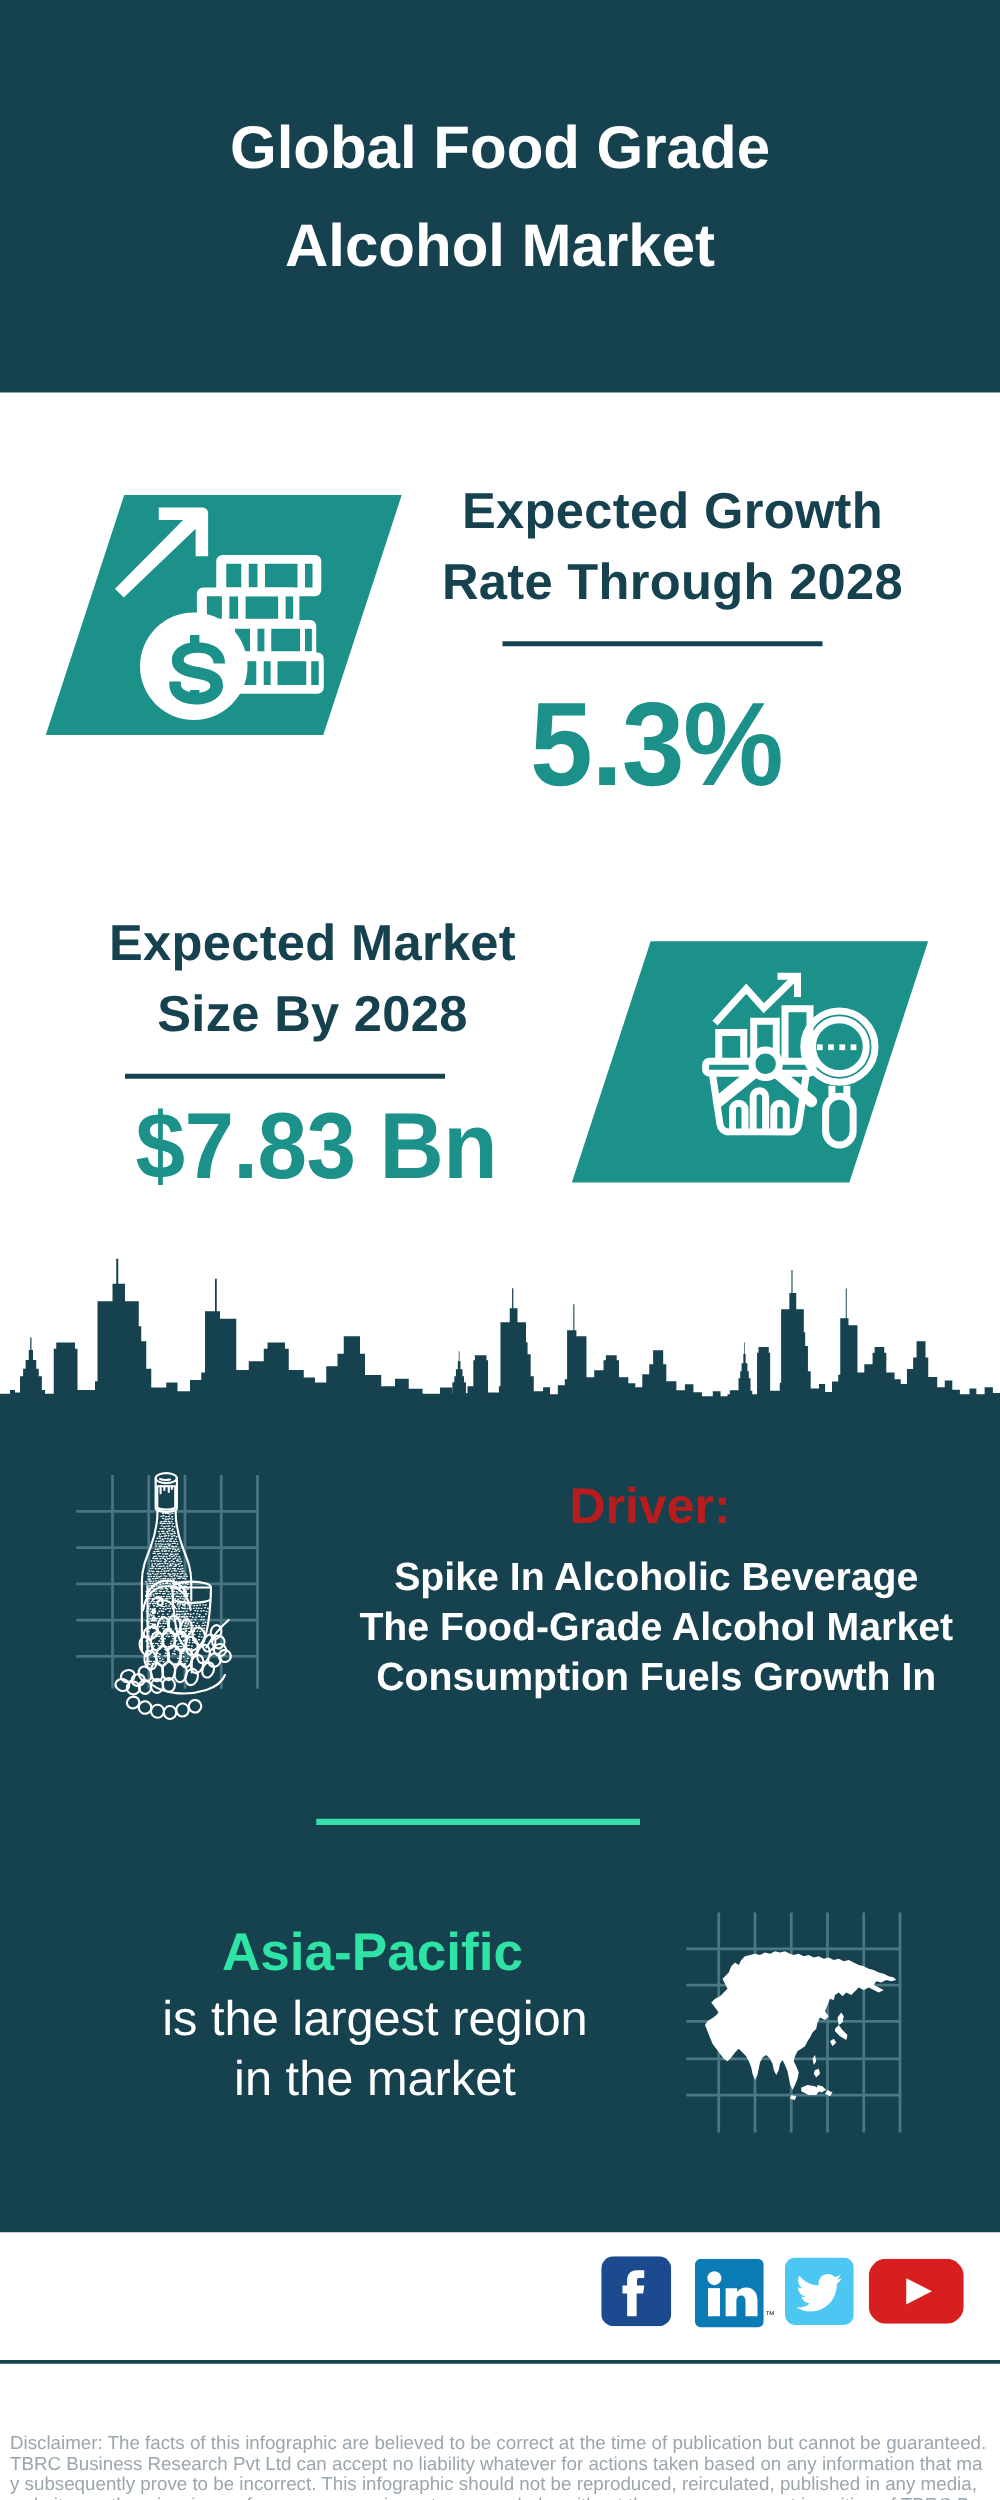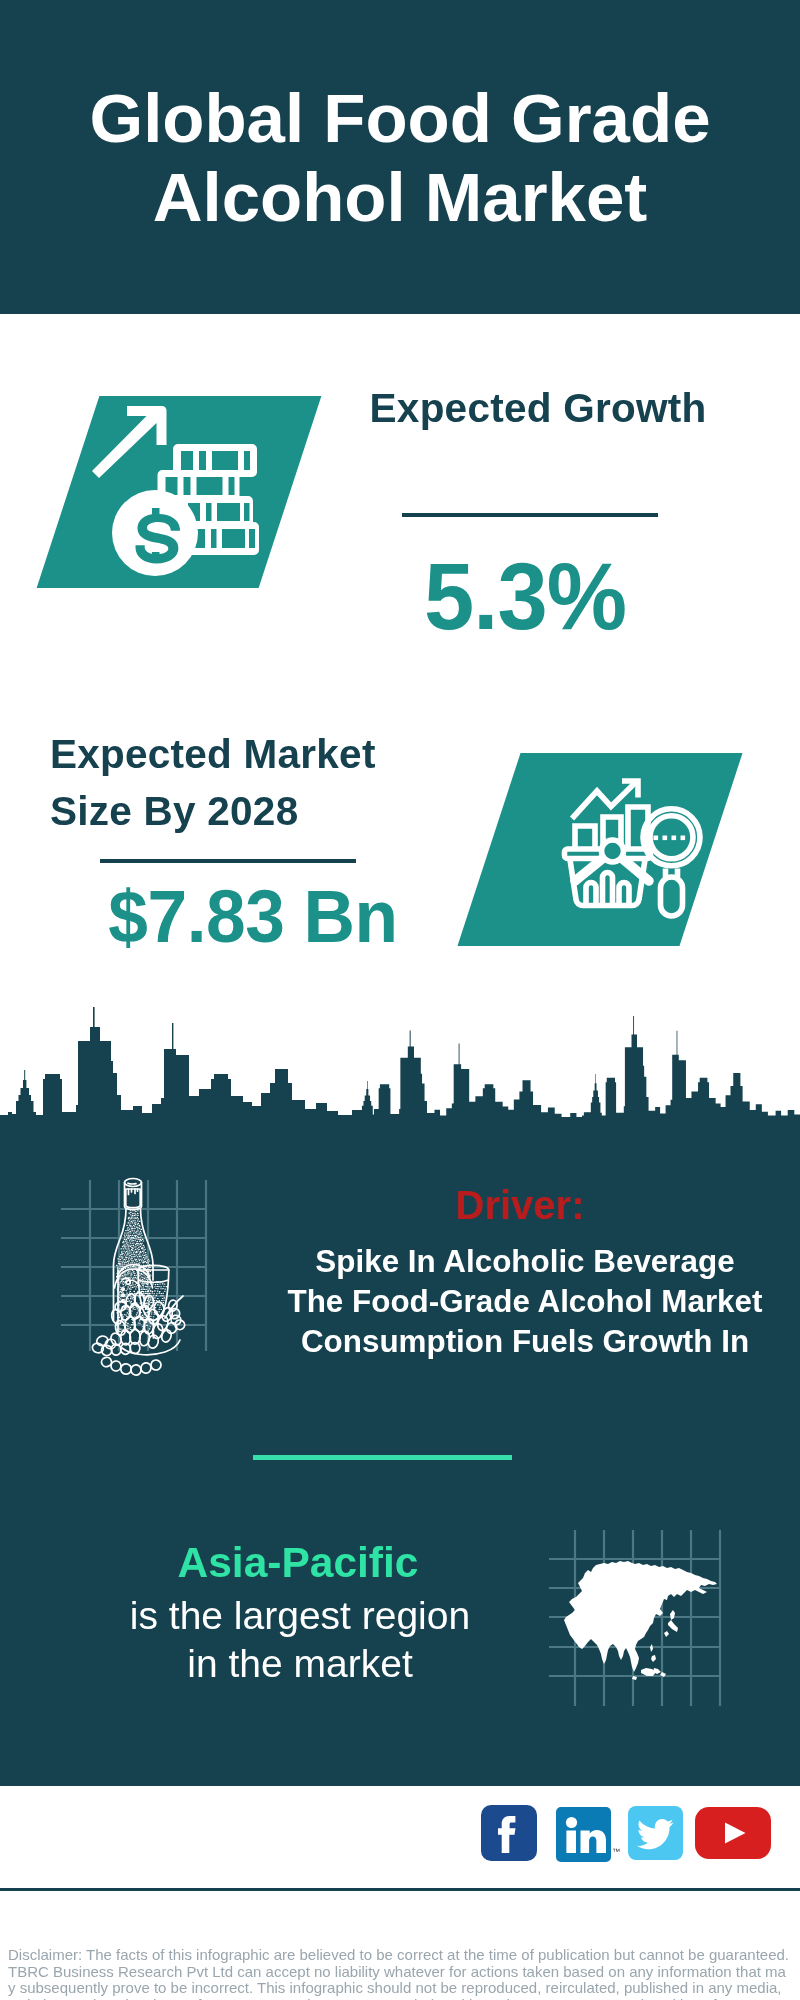--- a/index.html
+++ b/index.html
@@ -3,40 +3,40 @@
 <meta charset="utf-8">
 <style>
   html,body{margin:0;padding:0;}
   body{width:800px;height:2000px;background:#ffffff;
        font-family:"Liberation Sans",sans-serif;overflow:hidden;}
   .page{position:relative;width:800px;height:2000px;background:#fff;}
 
   
   .header{position:absolute;left:0;top:0;width:800px;height:314px;background:#16414f;}
   .header .t1,.header .t2{position:absolute;left:0;width:800px;text-align:center;color:#fff;
-       font-weight:bold;font-size:69px;line-height:69px;}
+       font-weight:bold;font-size:48px;line-height:69px;}
   .header .t1{top:84px;}
   .header .t2{top:163px;}
 
   
   .para{position:absolute;background:#1b918a;transform:skewX(-18.1deg);}
   .pg1{left:68px;top:396px;width:222px;height:192px;}
   .pg2{left:489px;top:753px;width:222px;height:193px;}
   .icon1{position:absolute;left:100px;top:400px;width:190px;height:182px;}
   .icon2{position:absolute;left:560px;top:770px;width:160px;height:160px;}
 
   .h-dark{color:#16414f;font-weight:bold;font-size:40.5px;line-height:56.5px;letter-spacing:0.25px;}
   .big-teal{color:#1b918a;font-weight:bold;font-size:95px;line-height:95px;letter-spacing:-1px;transform:scaleX(0.95);}
   .rule{position:absolute;background:#16414f;height:4px;}
 
   .s1t{position:absolute;left:338px;top:380px;width:400px;text-align:center;}
   .s1rule{left:402px;top:513px;width:256px;}
   .s1v{position:absolute;left:325px;top:549px;width:400px;text-align:center;}
 
-  .s2t{position:absolute;left:50px;top:726px;width:400px;}
+  .s2t{position:absolute;left:50px;top:726px;width:400px;text-align:center;}
   .s2rule{left:100px;top:859px;width:256px;}
   .s2v{position:absolute;left:53px;top:879px;width:400px;text-align:center;font-size:75px;line-height:75px;letter-spacing:-0.5px;}
 
   
   .dark{position:absolute;left:0;top:1120px;width:800px;height:666px;background:#16414f;}
   .skyline{position:absolute;left:0;top:1005px;width:800px;height:120px;}
 
   .drv-title{position:absolute;left:270px;top:1181px;width:500px;text-align:center;
       color:#b91c1c;font-weight:bold;font-size:40px;line-height:48px;}
   .drv-body{position:absolute;left:265px;top:1242px;width:520px;text-align:center;
@@ -95,20 +95,21 @@
         <circle cx="55" cy="133" r="43"></circle>
       </g>
       <g fill="#1b918a">
         <path d="M52 108 h7.5 v9 h-7.5 Z M52 152 h7.5 v9 h-7.5 Z"></path>
         <path d="M55.8 114 c-10.6 0 -18.3 6 -18.3 14.2 0 8 6.4 12.2 18.2 14.3 9.2 1.6 12.6 3 12.6 6 0 3.3 -4.5 5.7 -11.6 5.7 -7.4 0 -12 -2.8 -12 -7 v-2 h-9.2 v2.6 c0 9.2 8.6 15.7 21.3 15.7 12.4 0 21.6 -6.3 21.6 -15.2 0 -8.4 -6.2 -12.3 -18.6 -14.6 -9.8 -1.8 -12.8 -3.1 -12.8 -6 0 -3.1 4.3 -5.6 11.3 -5.6 7 0 11.4 2.8 12.2 6.7 l0.4 1.9 h9.2 l-0.3 -2.7 c-1.1 -8.3 -9.4 -14 -21 -14 Z"></path>
       </g>
     </svg>
   </div>
   <div class="s1t">
     <div class="h-dark">Expected Growth</div>
+    <div class="h-dark">Rate Through 2028</div>
   </div>
   <div class="rule s1rule"></div>
   <div class="s1v big-teal">5.3%</div>
 
   <div class="para pg2"></div>
   <div class="icon2">
     <svg viewBox="0 0 160 160" width="160" height="160">
       <g fill="none" stroke="#ffffff" stroke-width="5.6" stroke-linejoin="miter" stroke-linecap="butt">
 
         <polyline points="12,48.5 37,21 51,36.5 77,11"></polyline>

